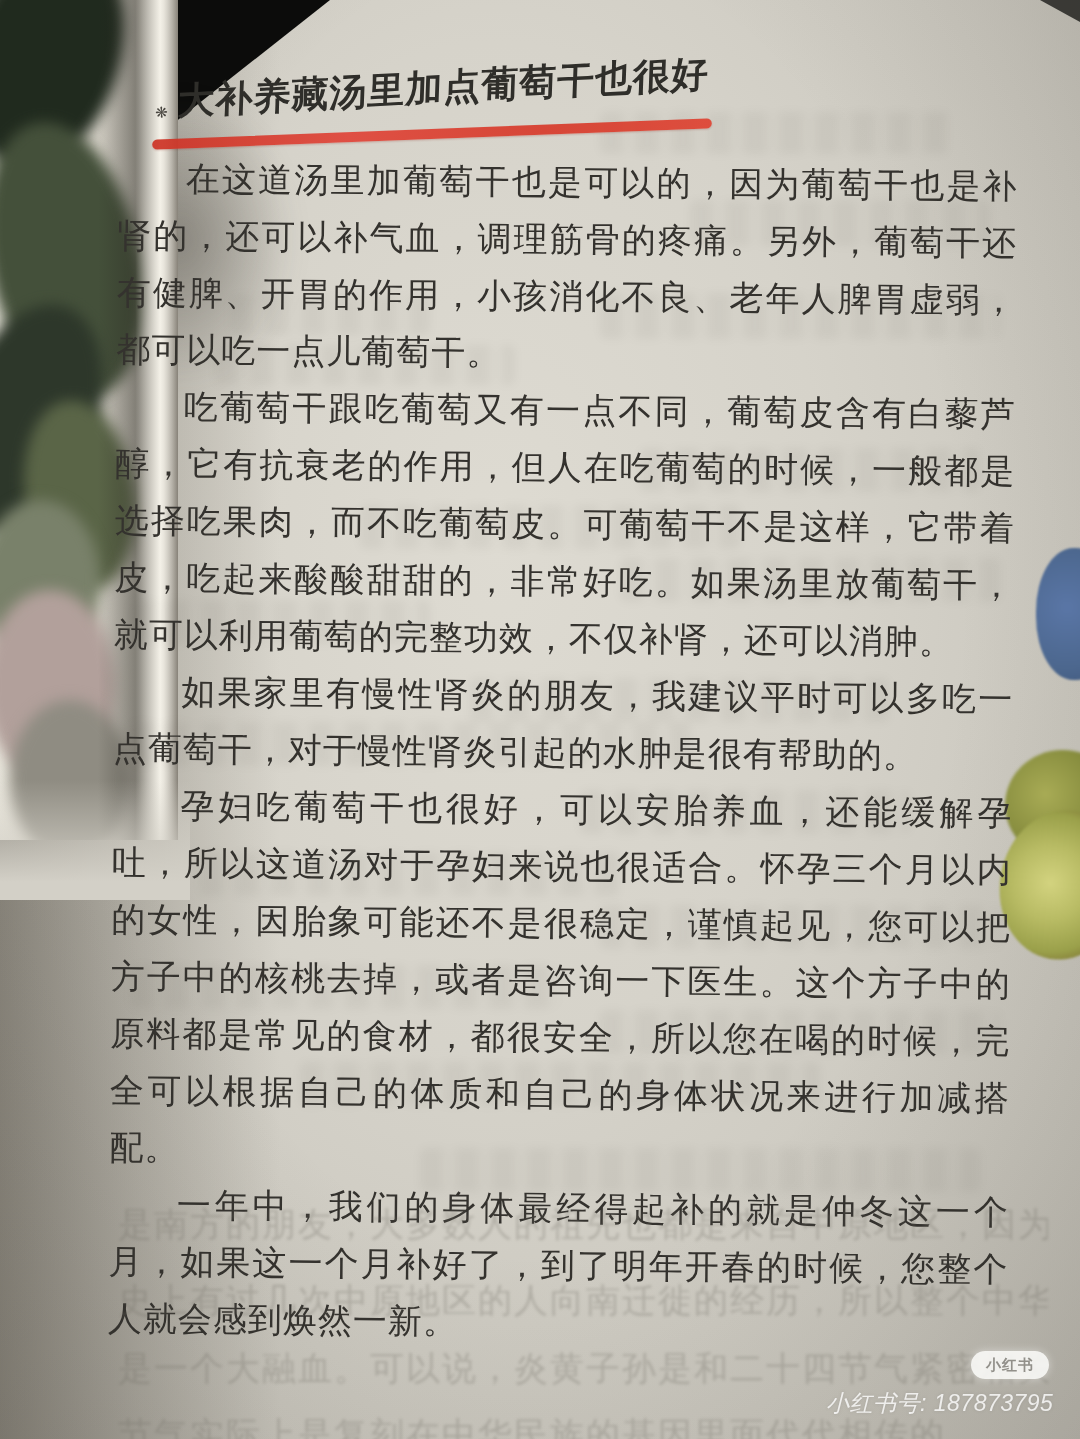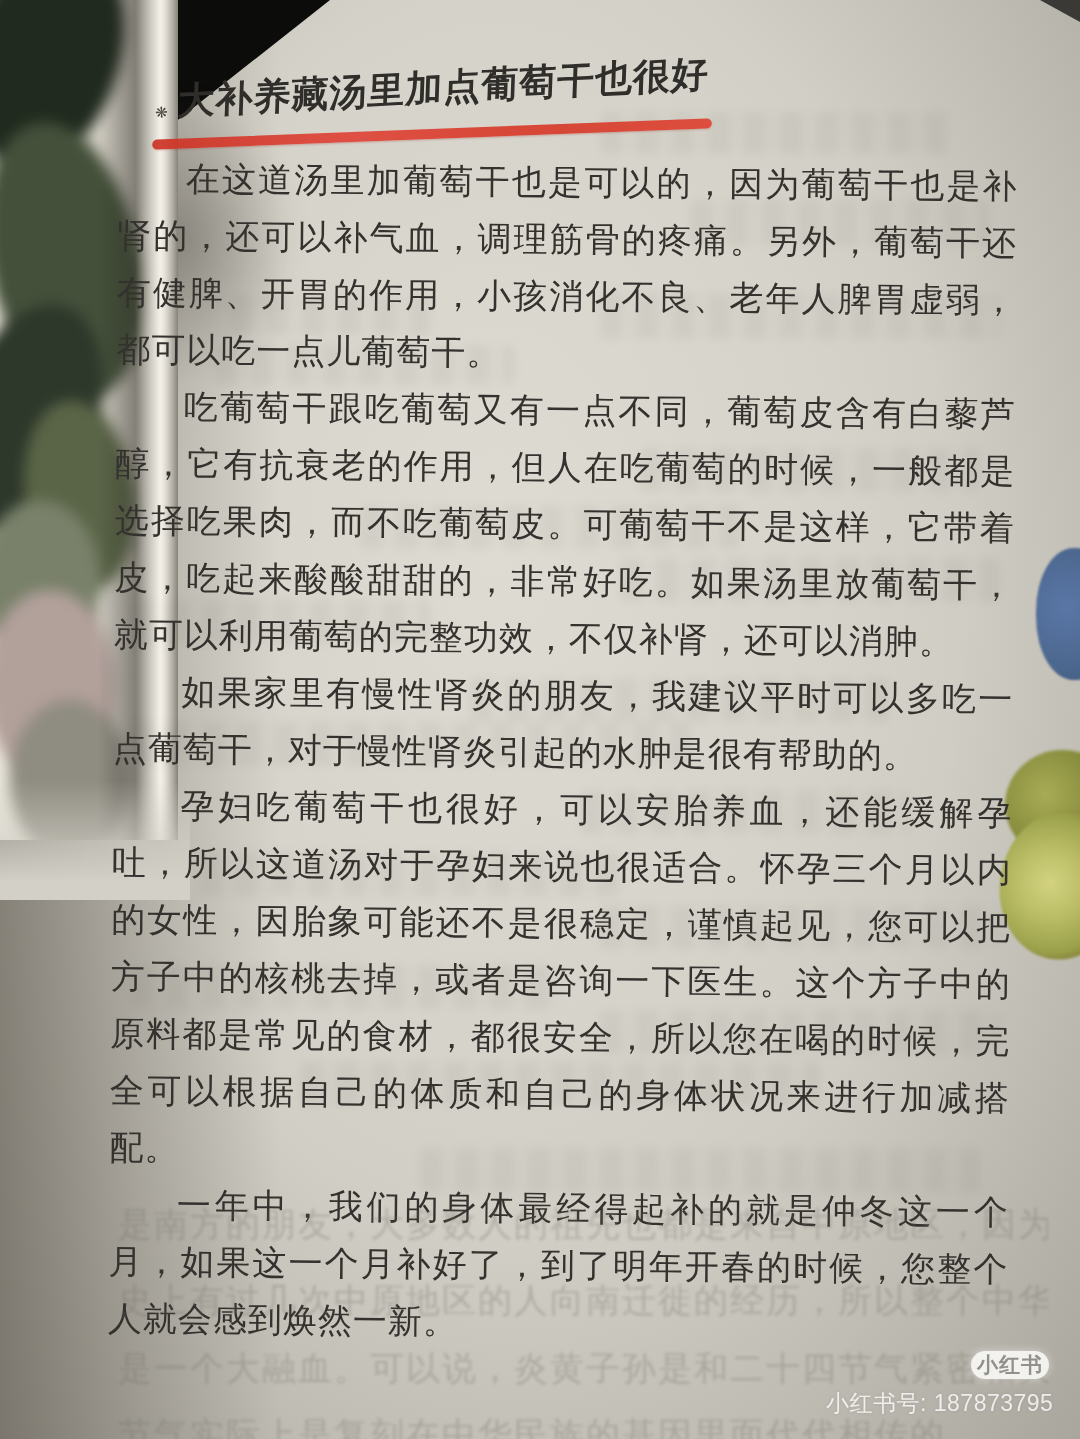--- a/index.html
+++ b/index.html
@@ -114,28 +114,28 @@
     position:absolute;
     background:repeating-linear-gradient(90deg, rgba(92,89,80,.55) 0 22px, rgba(92,89,80,.12) 22px 36px);
     filter:blur(4px);opacity:.12;border-radius:6px;pointer-events:none;
   }
   
   .wm-badge{
     position:absolute;left:971px;top:1351px;width:78px;height:28px;border-radius:15px;
     background:rgba(252,252,249,.88);
     display:flex;align-items:center;justify-content:center;
     font-family:"Liberation Sans","DejaVu Sans",sans-serif;
-    font-size:21px;font-weight:700;color:#92908a;letter-spacing:1px;
+    font-size:15px;font-weight:700;color:#92908a;letter-spacing:1px;
     box-shadow:0 0 8px rgba(255,255,255,.45);
   }
   .wm-id{
     position:absolute;left:826px;top:1388px;
     font-family:"Liberation Sans","DejaVu Sans",sans-serif;
     font-size:23px;color:rgba(255,255,255,.80);letter-spacing:.5px;
-    text-shadow:0 0 3px rgba(130,127,120,.35);white-space:nowrap;
+    text-shadow:0 0 3px rgba(130,127,120,.35);white-space:nowrap;font-style:italic;
   }
 </style>
 </head>
 <body>
 
 <div class="page"></div>
 
 <div class="black-wedge"></div>
 <div class="corner-notch"></div>
 <div class="curl-shadow"></div>

